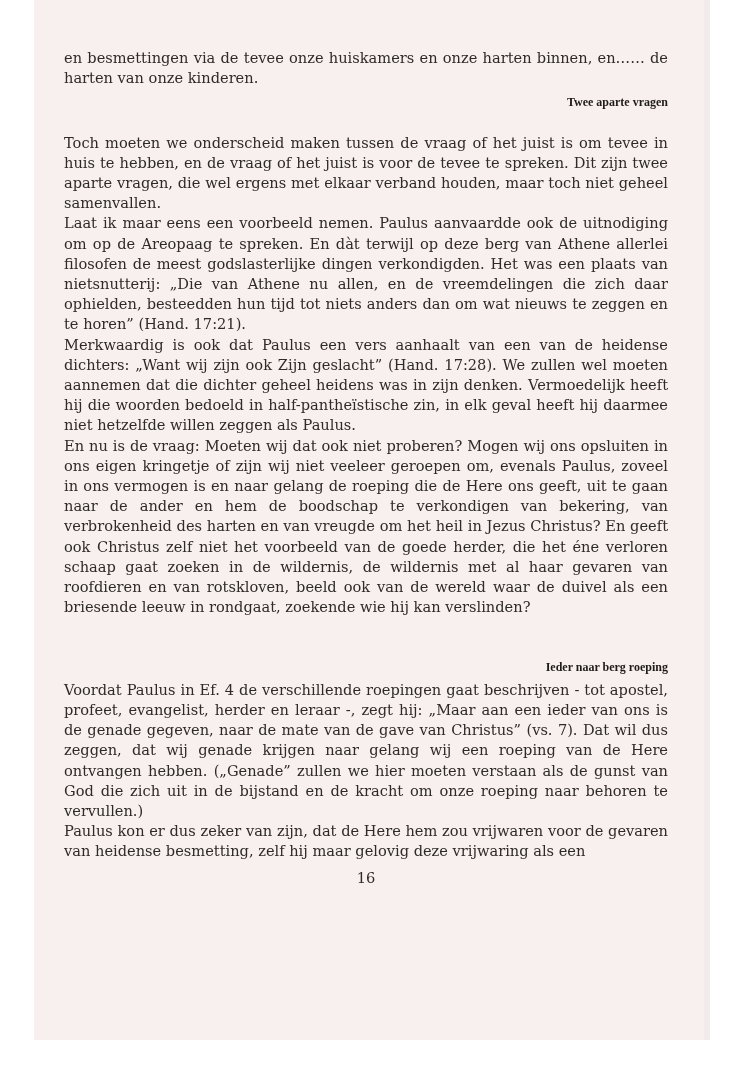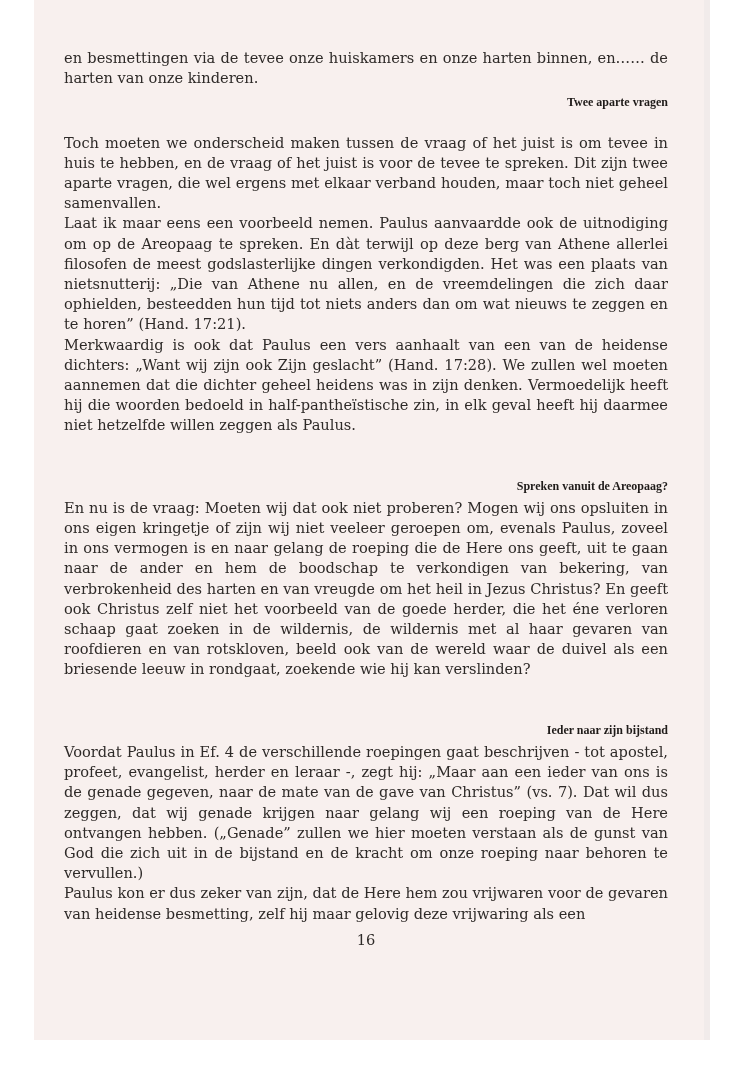--- a/index.html
+++ b/index.html
@@ -32,22 +32,21 @@
 
 <div class="page">
   <div class="content">
     <p>en besmettingen via de tevee onze huiskamers en onze harten binnen, en…… de harten van onze kinderen.</p>
 
     <div class="heading h1">Twee aparte vragen</div>
     <p>Toch moeten we onderscheid maken tussen de vraag of het juist is om tevee in huis te hebben, en de vraag of het juist is voor de tevee te spreken. Dit zijn twee aparte vragen, die wel ergens met elkaar verband houden, maar toch niet geheel samenvallen.</p>
     <p>Laat ik maar eens een voorbeeld nemen. Paulus aanvaardde ook de uitnodiging om op de Areopaag te spreken. En dàt terwijl op deze berg van Athene allerlei filosofen de meest godslasterlijke dingen verkondigden. Het was een plaats van nietsnutterij: „Die van Athene nu allen, en de vreemdelingen die zich daar ophielden, besteedden hun tijd tot niets anders dan om wat nieuws te zeggen en te horen” (Hand. 17:21).</p>
     <p>Merkwaardig is ook dat Paulus een vers aanhaalt van een van de heidense dichters: „Want wij zijn ook Zijn geslacht” (Hand. 17:28). We zullen wel moeten aannemen dat die dichter geheel heidens was in zijn denken. Vermoedelijk heeft hij die woorden bedoeld in half-pantheïstische zin, in elk geval heeft hij daarmee niet hetzelfde willen zeggen als Paulus.</p>
 
-    <div class="heading h2">Spreken vanuit de Areopaag?</div>
     <p>En nu is de vraag: Moeten wij dat ook niet proberen? Mogen wij ons opsluiten in ons eigen kringetje of zijn wij niet veeleer geroepen om, evenals Paulus, zoveel in ons vermogen is en naar gelang de roeping die de Here ons geeft, uit te gaan naar de ander en hem de boodschap te verkondigen van bekering, van verbrokenheid des harten en van vreugde om het heil in Jezus Christus? En geeft ook Christus zelf niet het voorbeeld van de goede herder, die het éne verloren schaap gaat zoeken in de wildernis, de wildernis met al haar gevaren van roofdieren en van rotskloven, beeld ook van de wereld waar de duivel als een briesende leeuw in rondgaat, zoekende wie hij kan verslinden?</p>
 
-    <div class="heading h3">Ieder naar zijn bijstand</div>
+    <div class="heading h3">Ieder naar berg roeping</div>
     <p>Voordat Paulus in Ef. 4 de verschillende roepingen gaat beschrijven - tot apostel, profeet, evangelist, herder en leraar -, zegt hij: „Maar aan een ieder van ons is de genade gegeven, naar de mate van de gave van Christus” (vs. 7). Dat wil dus zeggen, dat wij genade krijgen naar gelang wij een roeping van de Here ontvangen hebben. („Genade” zullen we hier moeten verstaan als de gunst van God die zich uit in de bijstand en de kracht om onze roeping naar behoren te vervullen.)</p>
     <p>Paulus kon er dus zeker van zijn, dat de Here hem zou vrijwaren voor de gevaren van heidense besmetting, zelf hij maar gelovig deze vrijwaring als een</p>
 
     <div class="pagenum">16</div>
   </div>
 </div>
 
 </body></html>

